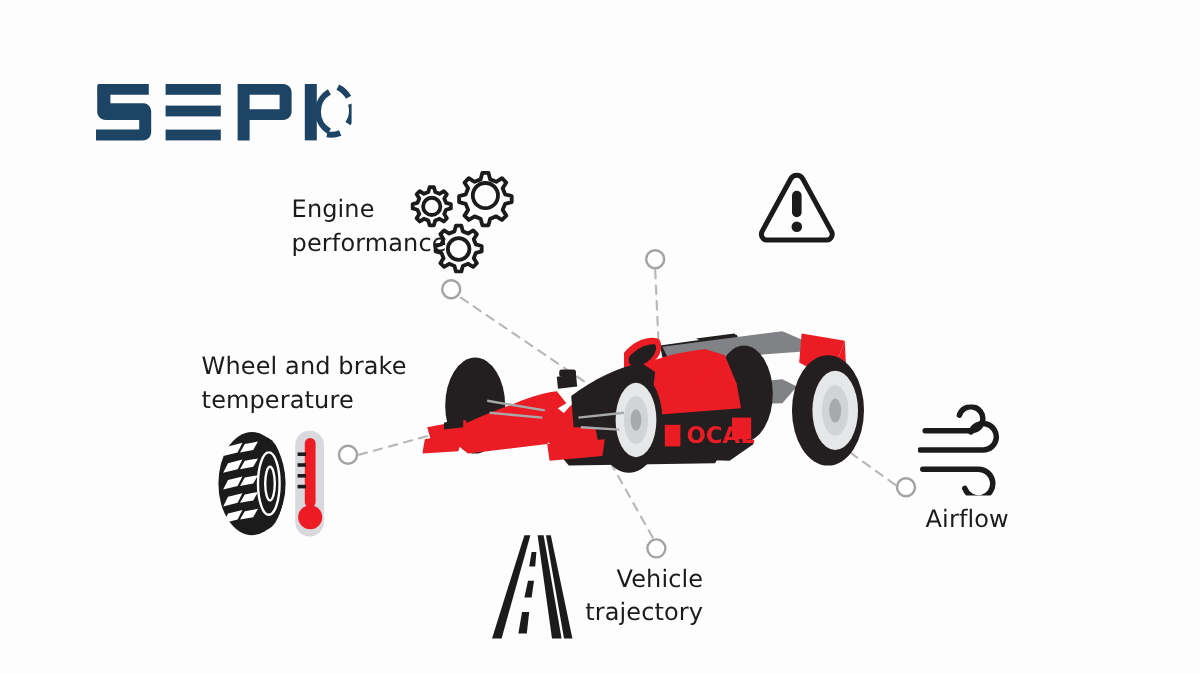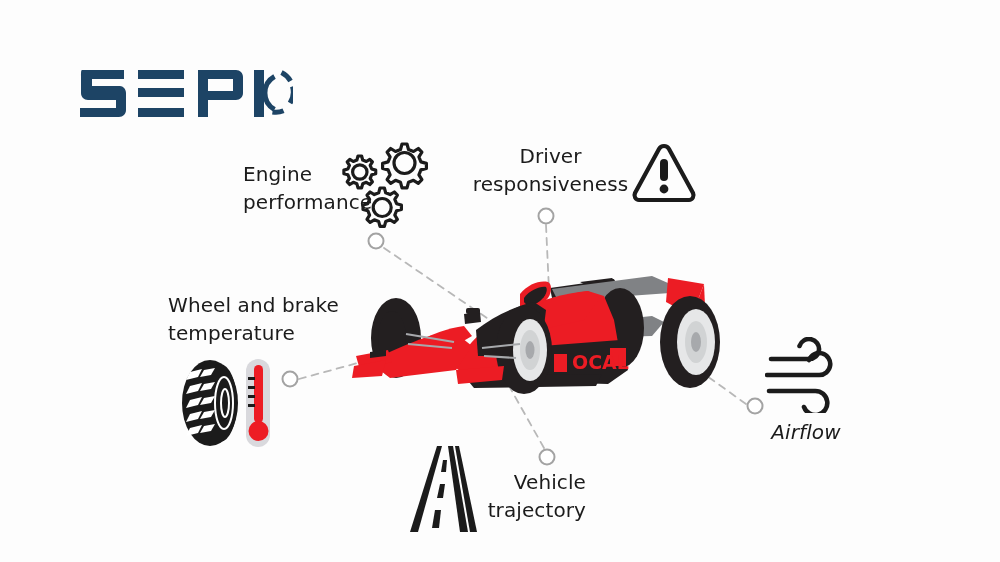--- a/index.html
+++ b/index.html
@@ -53,21 +53,20 @@
   #label-wheel {
     left: 168px;
     top: 291px;
     width: 175px;
   }
   #label-airflow {
     left: 756px;
     top: 418px;
     width: 100px;
     text-align: center;
-    font-style: italic;
   }
   #label-trajectory {
     left: 466px;
     top: 468px;
     width: 120px;
     text-align: right;
   }
 
   
   #icon-gears   { left: 336px; top: 132px; width: 96px; height: 96px; }
@@ -238,22 +237,20 @@
 
         <path d="M44,56 l4.4,0 l1.3,4.8 l4.4,1.8 l4.2,-2.6 l3.1,3.1 l-2.6,4.2 l1.8,4.4 l4.8,1.3
                  l0,4.4 l-4.8,1.3 l-1.8,4.4 l2.6,4.2 l-3.1,3.1 l-4.2,-2.6 l-4.4,1.8 l-1.3,4.8
                  l-4.4,0 l-1.3,-4.8 l-4.4,-1.8 l-4.2,2.6 l-3.1,-3.1 l2.6,-4.2 l-1.8,-4.4
                  l-4.8,-1.3 l0,-4.4 l4.8,-1.3 l1.8,-4.4 l-2.6,-4.2 l3.1,-3.1 l4.2,2.6 l4.4,-1.8 Z"></path>
         <circle cx="46.2" cy="75.5" r="9"></circle>
       </g>
     </svg>
   </div>
 
-  <div id="label-driver" class="abs label">Driver
-responsiveness</div>
   <div id="icon-warning" class="abs">
     <svg width="68" height="62" viewBox="0 0 68 62" aria-hidden="true">
       <path d="M34,5 C36.2,5 38,6.1 39,8 L63,52 C64.4,55 62.6,59 59,59 L9,59
                C5.4,59 3.6,55 5,52 L29,8 C30,6.1 31.8,5 34,5 Z" fill="none" stroke="#1b1b1b" stroke-width="4.2" stroke-linejoin="round"></path>
       <rect x="30" y="18" width="8" height="22" rx="4" fill="#1b1b1b"></rect>
       <circle cx="34" cy="48" r="4.4" fill="#1b1b1b"></circle>
     </svg>
   </div>
 
   <div id="label-wheel" class="abs label">Wheel and brake

